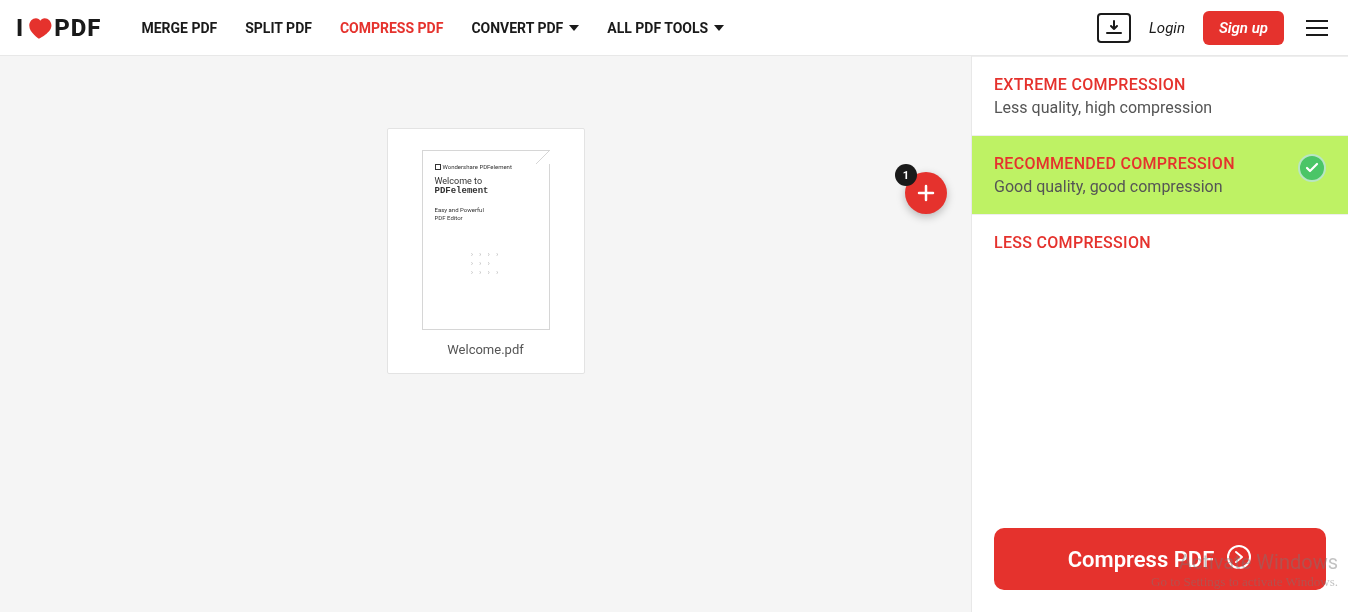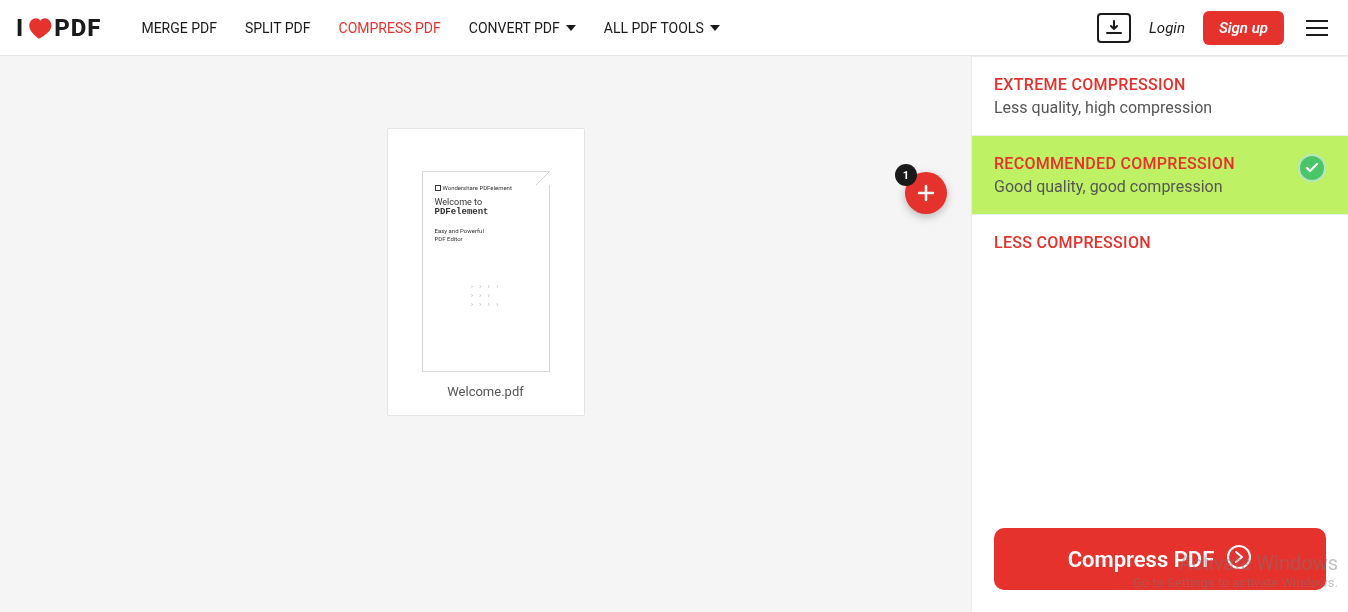--- a/index.html
+++ b/index.html
@@ -3,39 +3,39 @@
 <meta charset="utf-8">
 <style>
 * { margin: 0; padding: 0; box-sizing: border-box; }
 body { font-family: -apple-system, BlinkMacSystemFont, "Segoe UI", Roboto, Arial, sans-serif; background: #fff; width: 1348px; height: 612px; overflow: hidden; position: relative; }
 
 
 .header { height: 56px; display: flex; align-items: center; padding: 0 16px; border-bottom: 1px solid #e8e8e8; }
 .logo { display: flex; align-items: center; font-weight: 800; font-size: 24px; letter-spacing: 1px; color: #1a1a1a; margin-right: 40px; }
 .logo .heart { color: #e5322d; margin: 0 2px; display: inline-flex; align-items: center; }
 .nav { display: flex; align-items: center; gap: 28px; }
-.nav-item { font-size: 14px; font-weight: 400; color: #1a1a1a; cursor: pointer; display: flex; align-items: center; gap: 6px; }
+.nav-item { font-size: 14px; font-weight: 700; color: #1a1a1a; cursor: pointer; display: flex; align-items: center; gap: 6px; }
 .nav-item.active { color: #e5322d; }
 .nav-item .caret { display: inline-block; }
 .spacer { flex: 1; }
 .header-right { display: flex; align-items: center; gap: 18px; font-style: italic; }
 .download-btn { width: 34px; height: 30px; border: 2px solid #1a1a1a; border-radius: 4px; display: flex; align-items: center; justify-content: center; cursor: pointer; position: relative; }
 .login { font-size: 15px; color: #1a1a1a; cursor: pointer; }
 .signup { background: #e5322d; color: #fff; font-size: 15px; font-weight: 600; padding: 8px 16px; border-radius: 6px; cursor: pointer; }
 .hamburger { display: flex; flex-direction: column; gap: 5px; cursor: pointer; padding: 4px; }
 .hamburger span { width: 22px; height: 2px; background: #1a1a1a; }
 
 
 .main { display: flex; height: calc(612px - 56px); }
 .workspace { flex: 1; background: #f5f5f5; position: relative; display: flex; align-items: flex-start; justify-content: center; padding-top: 72px; }
 .sidebar { width: 377px; background: #fff; border-left: 1px solid #e8e8e8; display: flex; flex-direction: column; }
 
 
 .file-card { width: 198px; background: #fff; border: 1px solid #e3e3e3; border-radius: 2px; padding: 10px; display: flex; flex-direction: column; align-items: center; }
-.thumb { width: 128px; height: 201px; border: 1px solid #d6d6d6; background: #fff; padding: 14px 10px; margin-top: 32px; position: relative; }
+.thumb { width: 128px; height: 180px; border: 1px solid #d6d6d6; background: #fff; padding: 14px 10px; margin-top: 11px; position: relative; }
 .thumb-inner { position: absolute; left: 12px; top: 12px; right: 12px; bottom: 8px; }
 .thumb-brand { font-size: 6px; color: #333; display: flex; align-items: center; gap: 2px; }
 .thumb-title1 { font-size: 9px; color: #333; margin-top: 6px; }
 .thumb-title2 { font-size: 9px; font-weight: 700; color: #333; font-family: Liberation Mono, monospace; }
 .thumb-sub { font-size: 6px; color: #333; margin-top: 10px; line-height: 1.3; }
 .thumb-corner { position: absolute; right: -1px; top: -1px; width: 14px; height: 14px; background: linear-gradient(135deg, transparent 49%, #d6d6d6 50%, #fff 51%); }
 .thumb-arrows { position: absolute; left: 50%; top: 55%; transform: translate(-50%, 0); color: #bbb; font-size: 8px; letter-spacing: 2px; }
 .file-name { font-size: 13px; color: #555; margin-top: 12px; margin-bottom: 6px; }
 
 
@@ -48,21 +48,21 @@
 .option:first-of-type { border-top: 1px solid #eee; }
 .option-title { font-size: 16px; color: #e5322d; font-weight: 500; letter-spacing: .3px; }
 .option-sub { font-size: 16px; color: #555; margin-top: 4px; }
 .option.selected { background: #bef264; position: relative; display: flex; justify-content: space-between; }
 .option.selected .option-left { flex: 1; }
 .check { width: 28px; height: 28px; border-radius: 50%; background: #4ac567; border: 2px solid #b8e6c3; display: flex; align-items: center; justify-content: center; }
 .sidebar-footer { margin-top: auto; padding: 0 22px 22px; position: relative; }
 .compress-btn { width: 100%; height: 62px; background: #e5322d; border-radius: 10px; color: #fff; font-size: 22px; font-weight: 600; display: flex; align-items: center; justify-content: center; gap: 12px; cursor: pointer; }
 .watermark { position: absolute; right: 10px; bottom: 22px; text-align: right; color: rgba(120,120,120,.45); pointer-events: none; }
 .watermark .w1 { font-size: 20px; }
-.watermark .w2 { font-size: 13px; }
+.watermark .w2 { font-size: 13px; font-family: Liberation Serif, serif; }
 </style>
 </head>
 <body>
 
 <div class="header">
   <div class="logo">
     <span>I</span>
     <span class="heart">
       <svg width="26" height="24" viewBox="0 0 24 22">
           <path d="M12 21s-9-5.5-9-12.2C3 4.9 6 2 9.2 2c1.8 0 3.3 1 4 2.4C14 3 15.5 2 17.3 2 20.5 2 23.5 4.9 23.5 8.8 23.5 15.5 12 21 12 21z" fill="#e5322d"></path>

